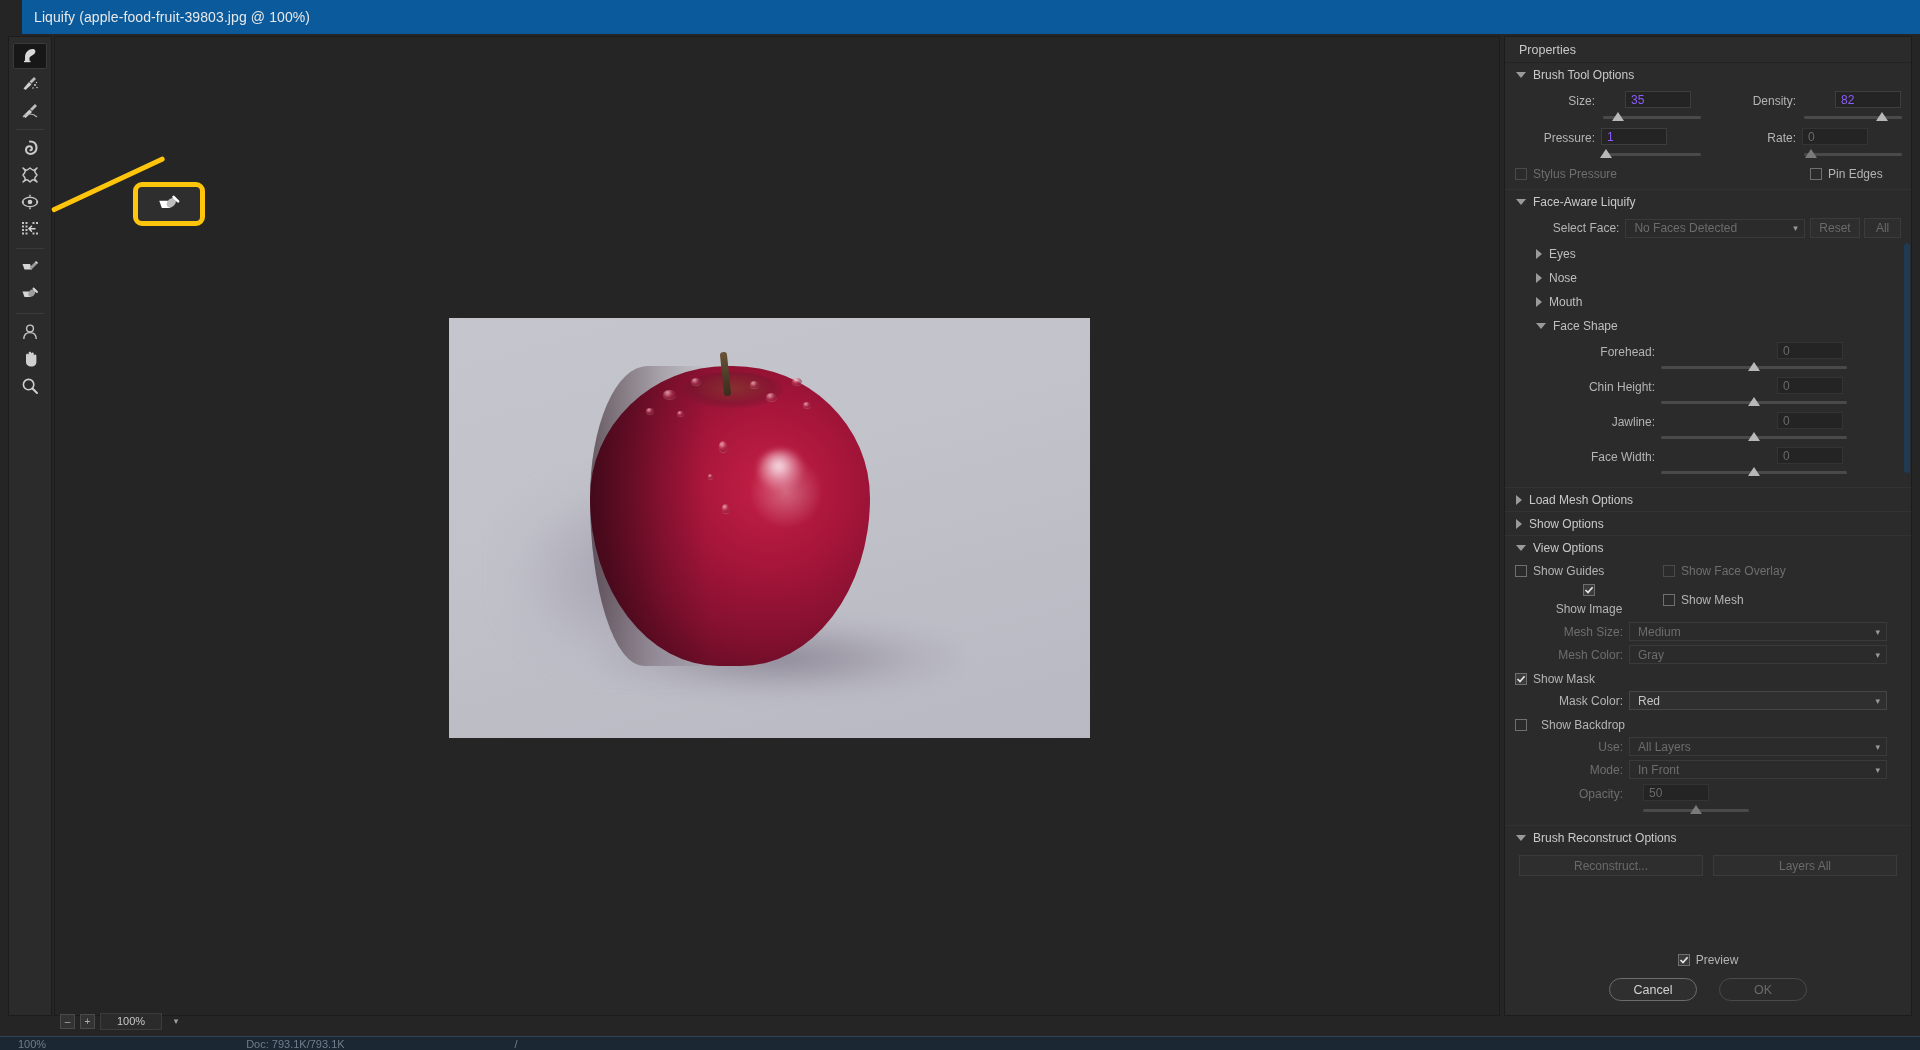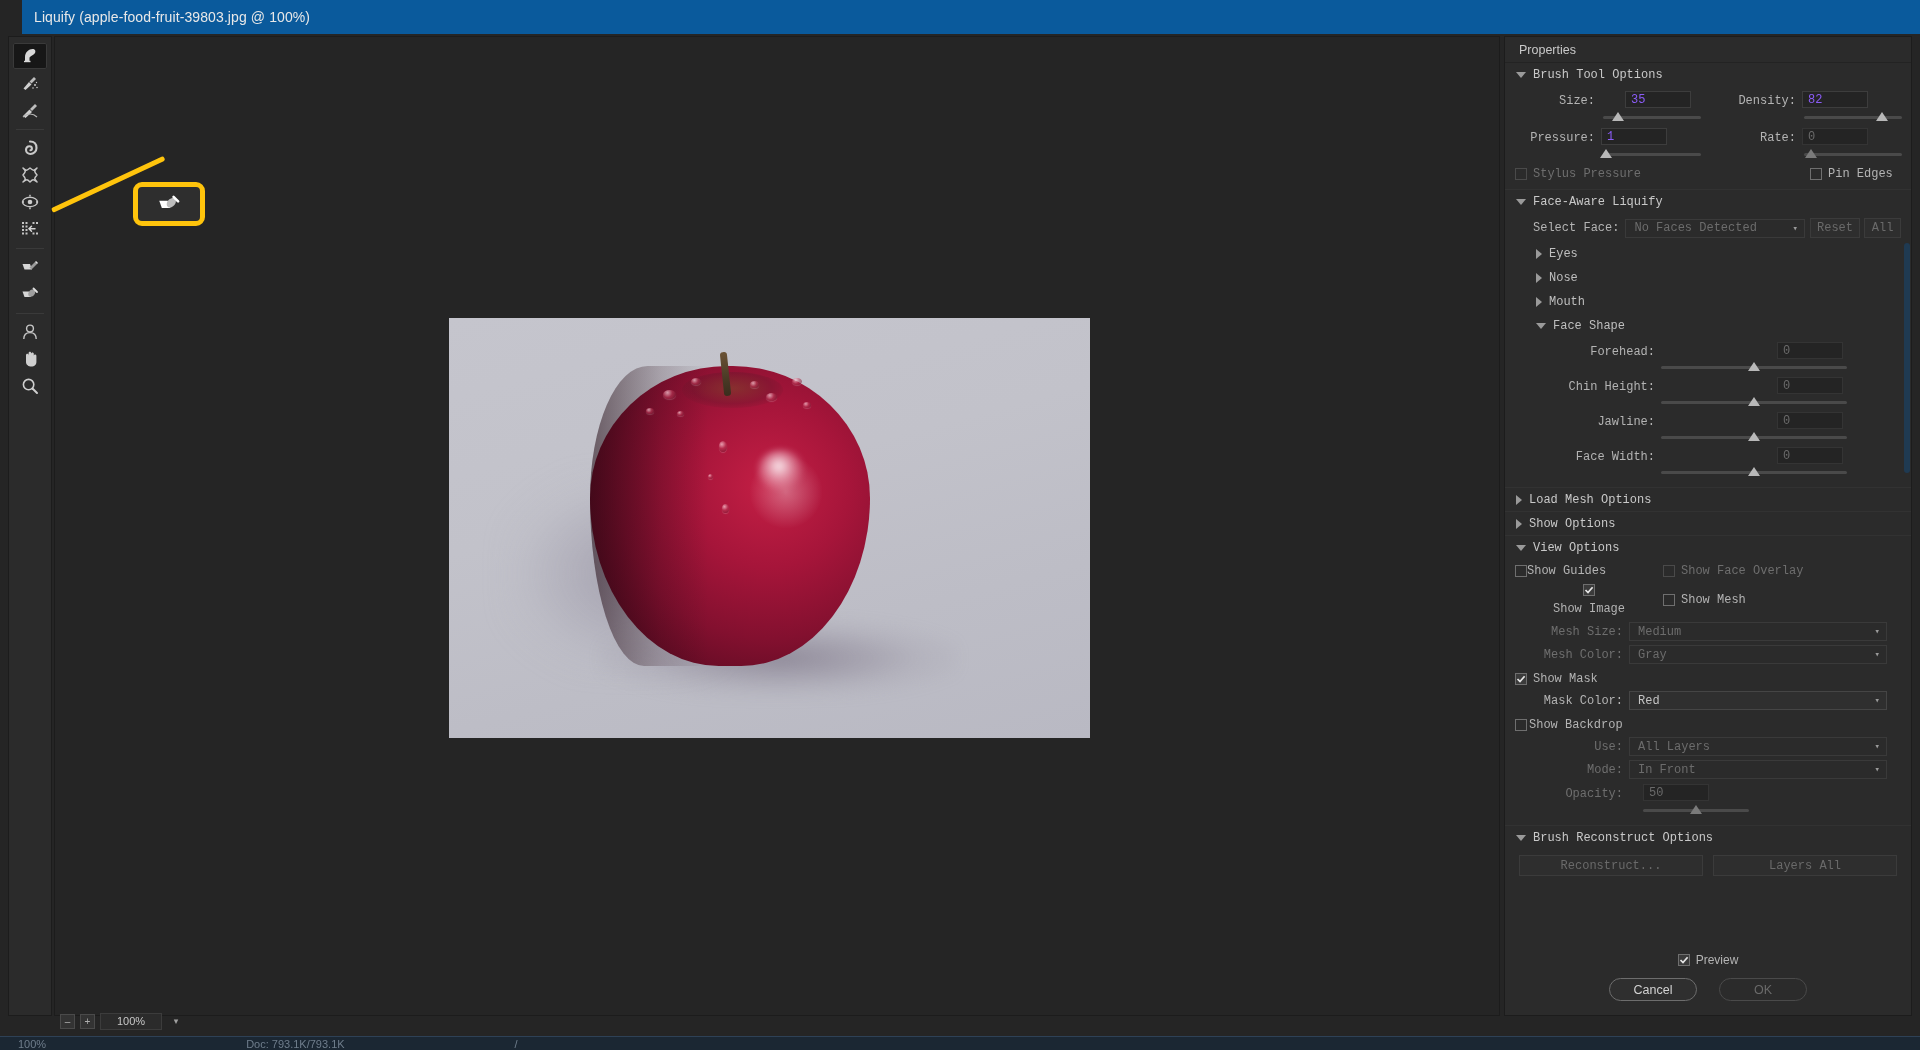--- a/index.html
+++ b/index.html
@@ -125,21 +125,21 @@
 
   
   .props {
     position: absolute; left: 1504px; top: 36px; width: 408px; height: 980px;
     background: #2b2b2b; border: 1px solid #1c1c1c;
     display: flex; flex-direction: column;
   }
   .props-header { height: 26px; display: flex; align-items: center;
      padding-left: 14px; font-size: 12.5px; color: #c9c9c9;
      border-bottom: 1px solid #232323; }
-  .props-body { flex: 1; overflow: hidden; position: relative; font-family: Liberation Mono, monospace; }
+  .props-body { flex: 1; overflow: hidden; position: relative; }
 
   .section-head {
     height: 24px; display: flex; align-items: center; gap: 7px;
     padding-left: 11px; font-size: 12px; color: #c9c9c9;
     border-top: 1px solid #323232; cursor: pointer;
   }
   .tri { width: 0; height: 0; }
   .tri-down { border-left: 5px solid transparent; border-right: 5px solid transparent;
      border-top: 6px solid #9a9a9a; }
   .tri-right { border-top: 5px solid transparent; border-bottom: 5px solid transparent;
@@ -395,21 +395,21 @@
             <div style="display:flex;align-items:flex-end;gap:24px;">
               <div class="lbl" style="width:80px">Size:</div>
               <div class="num" style="width:66px;margin-left:6px;">35</div>
             </div>
             <div class="slider" style="margin:4px 0 0 88px;width:98px;">
               <div class="track"></div>
               <div class="knob" style="left:15%"></div>
             </div>
           </div>
           <div style="width:185px;margin-left:16px;">
-            <div style="display:flex;align-items:flex-end;">
+            <div style="display:flex;align-items:flex-end;justify-content:space-between;">
               <div class="lbl" style="width:80px">Density:</div>
               <div class="num" style="width:66px;margin-left:6px;">82</div>
             </div>
             <div class="slider" style="margin:4px 0 0 88px;width:98px;">
               <div class="track"></div>
               <div class="knob" style="left:80%"></div>
             </div>
           </div>
         </div>
 
@@ -530,21 +530,21 @@
         <span>Show Options</span>
       </div>
 
       <div class="section-head">
         <span class="tri tri-down"></span>
         <span>View Options</span>
       </div>
 
       <div style="padding:5px 10px 0 10px;">
         <div style="display:flex;align-items:center;">
-          <div style="display:flex;align-items:center;width:148px;">
+          <div style="display:flex;align-items:center;gap:6px;width:148px;">
             <span class="cb"></span>
             <span class="lbl">Show Guides</span>
           </div>
           <div style="display:flex;align-items:center;gap:6px;">
             <span class="cb dim"></span>
             <span class="lbl dim">Show Face Overlay</span>
           </div>
         </div>
 
         <div style="display:flex;align-items:center;margin-top:6px;">
@@ -587,21 +587,21 @@
         </div>
 
         <div class="row" style="margin-top:5px;align-items:center;">
           <div class="lbl" style="width:108px">Mask Color:</div>
           <div class="sel" style="width:258px;margin-left:6px;">
             <span>Red</span>
             <span class="chev">▾</span>
           </div>
         </div>
 
-        <div style="display:flex;align-items:center;gap:2px;margin-top:8px;">
+        <div style="display:flex;align-items:center;gap:14px;margin-top:8px;">
           <span class="cb"></span>
           <span class="lbl">Show Backdrop</span>
         </div>
 
         <div class="row" style="margin-top:5px;">
           <div class="lbl dim" style="width:108px">Use:</div>
           <div class="sel dim" style="width:258px;margin-left:6px;">
             <span>All Layers</span>
             <span class="chev">▾</span>
           </div>

